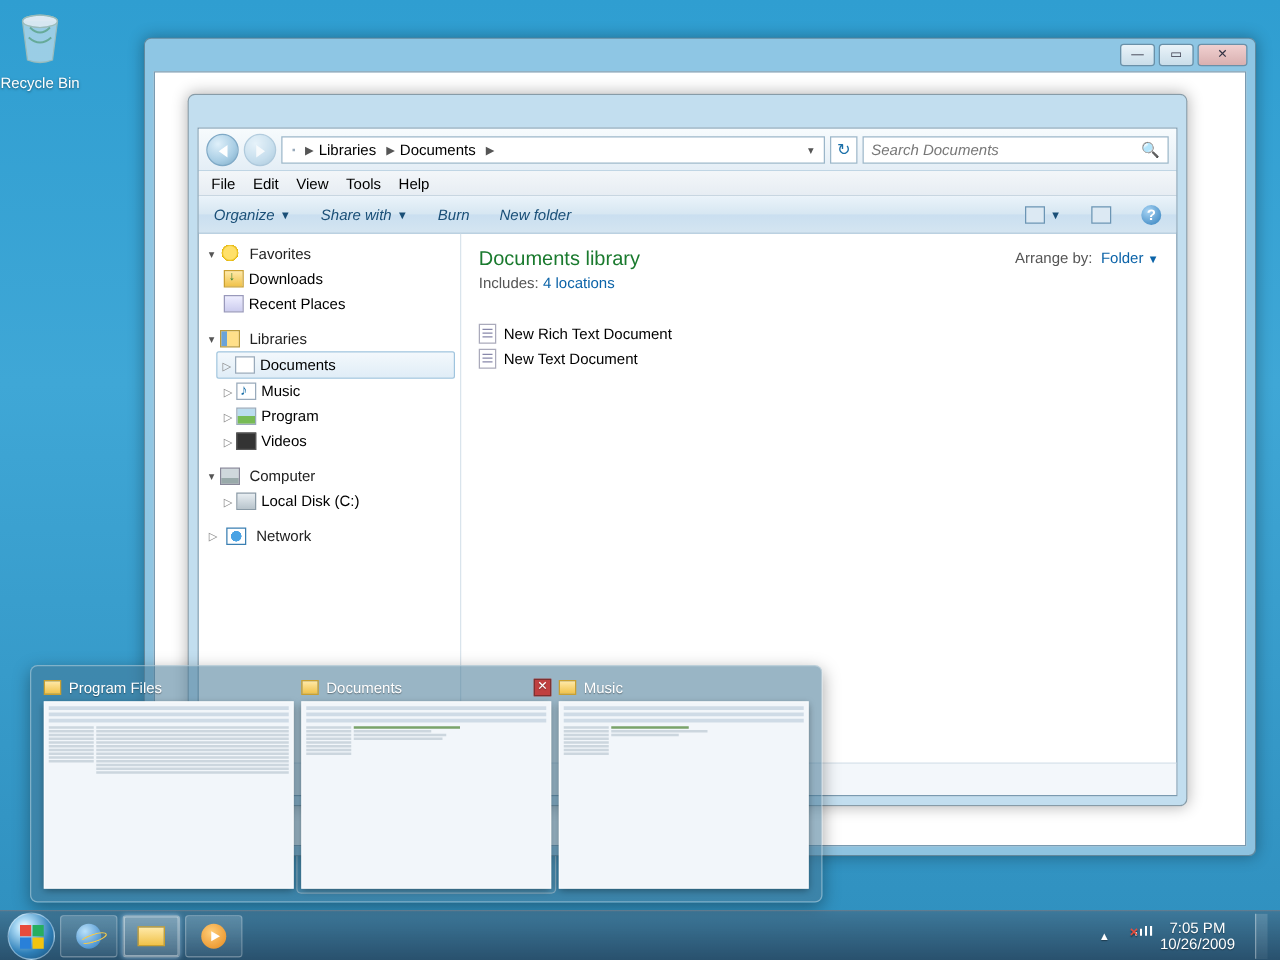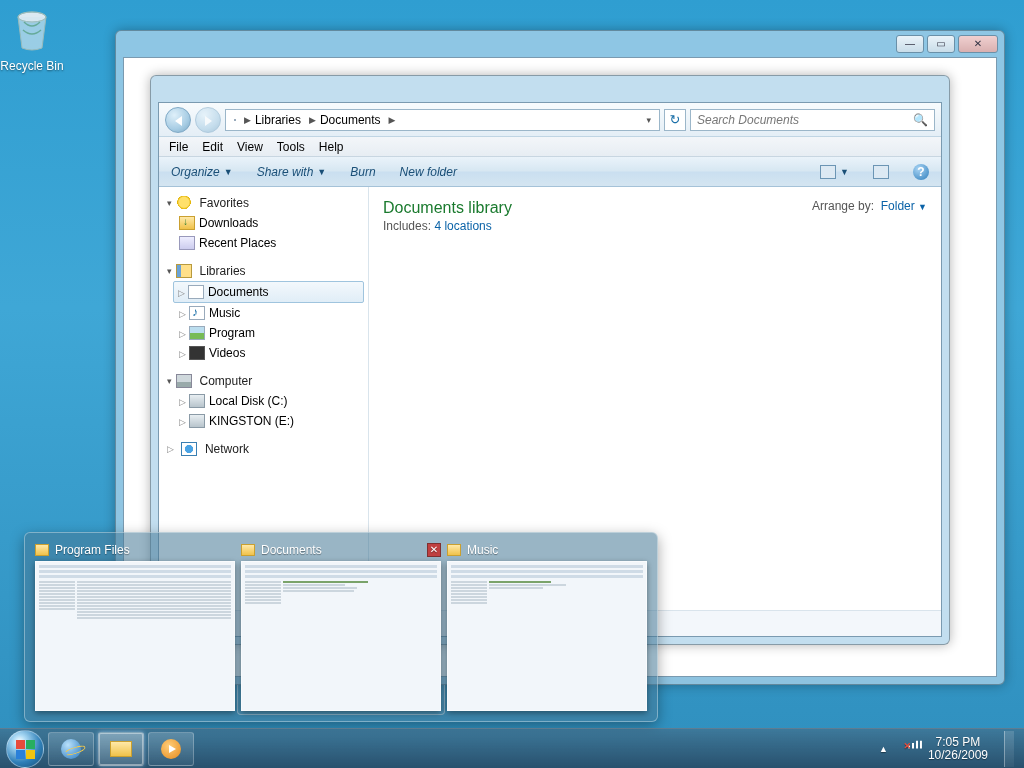--- a/index.html
+++ b/index.html
@@ -217,21 +217,20 @@
           <li><span style="font-size:9px;color:#888;margin-right:3px;">▷</span><span class="ic mus"></span><span>Music</span></li>
           <li><span style="font-size:9px;color:#888;margin-right:3px;">▷</span><span class="ic pic"></span><span>Program</span></li>
           <li><span style="font-size:9px;color:#888;margin-right:3px;">▷</span><span class="ic vid"></span><span>Videos</span></li>
 
           <li class="section">
               <span class="tw">▾</span>
               <span class="ic cmp"></span>
               <span>Computer</span>
             </li>
           <li><span style="font-size:9px;color:#888;margin-right:3px;">▷</span><span class="ic hdd"></span><span>Local Disk (C:)</span></li>
-          <li><span style="font-size:9px;color:#888;margin-right:3px;">▷</span><span class="ic hdd"></span><span>KINGSTON (E:)</span></li>
 
           <li class="section">
               <span style="font-size:9px;color:#888;margin-right:3px;">▷</span>
               <span class="ic net"></span>
               <span>Network</span>
             </li>
         </ul>
       </div>
       <div class="content">
         <div class="lib-head">
@@ -239,20 +238,30 @@
             <div class="title">Documents library</div>
             <div class="sub">
               <span>Includes:</span>
               <a>4 locations</a>
             </div>
           </div>
           <div class="arrange">
             <span>Arrange by:</span>&nbsp;
             <span class="v"><span>Folder</span> <span style="font-size:9px">▼</span></span>
           </div>
+        </div>
+        <div class="filelist">
+          <div class="file">
+              <span class="fi"></span>
+              <span>New Rich Text Document</span>
+            </div>
+          <div class="file">
+              <span class="fi"></span>
+              <span>New Text Document</span>
+            </div>
         </div>
       </div>
     </div>
     <div class="status"></div>
   </div>
 </div>
 
 <div class="thumb-strip">
   <div class="thumb">
     <div class="t-title">

